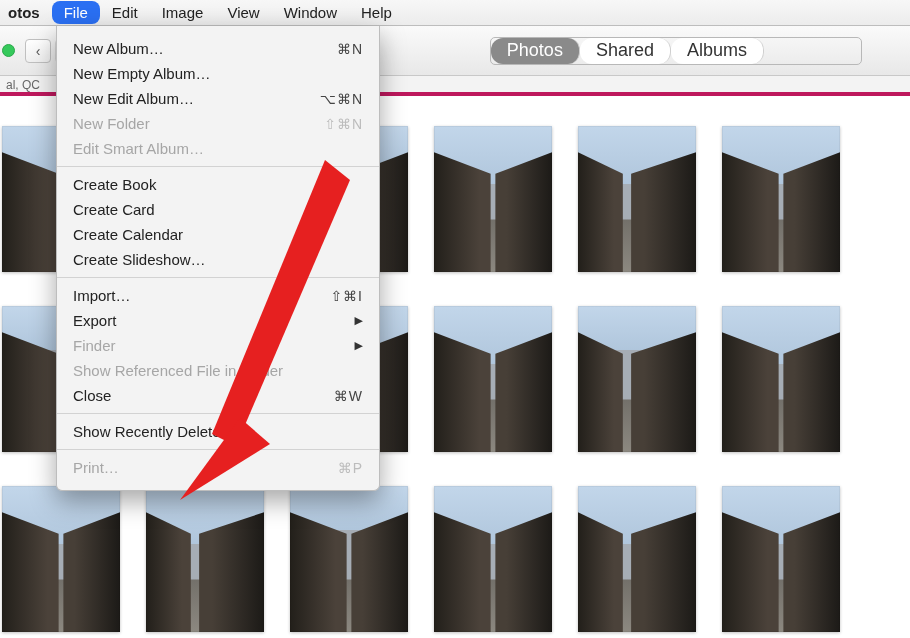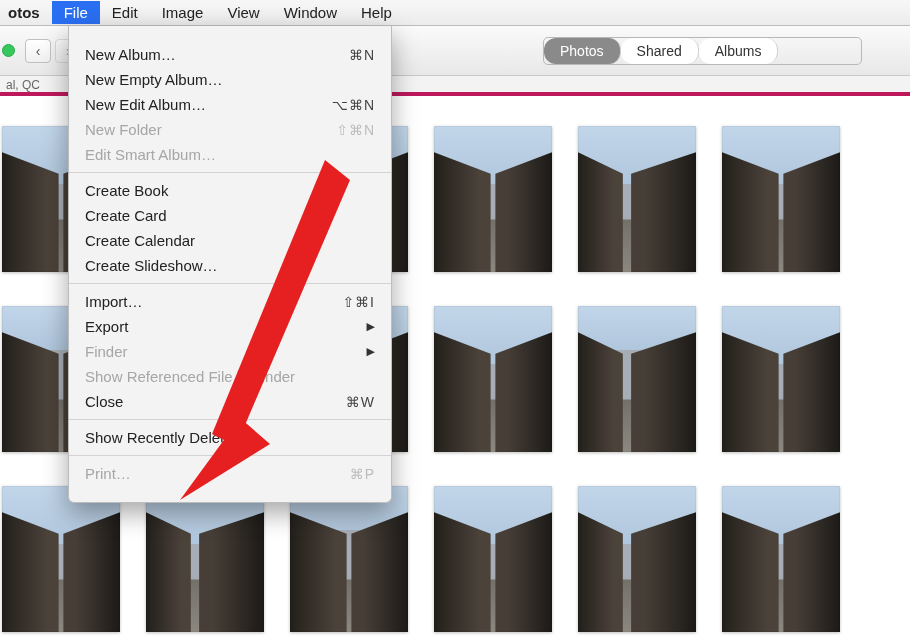--- a/index.html
+++ b/index.html
@@ -3,49 +3,49 @@
 <meta charset="utf-8">
 <style>
   * { box-sizing: border-box; }
   html,body { margin:0; padding:0; font-family: -apple-system, "Helvetica Neue", Arial, sans-serif; font-size:15px; color:#222; background:#fff; }
   .root { width:910px; height:638px; position:relative; overflow:hidden; background:#fff; }
 
   
   .menubar { height:26px; background:linear-gradient(#f7f7f7,#ececec); border-bottom:1px solid #bdbdbd; display:flex; align-items:center; padding-left:4px; font-size:15px; }
   .menubar .app { font-weight:600; padding:0 12px 0 4px; }
   .menubar .item { padding:3px 12px; cursor:default; }
-  .menubar .item.selected { background:#2a6ff2; color:#fff; border-radius:0; }
+  .menubar .item.selected { background:#2a6ff2; color:#fff; border-radius:8px; }
 
   
   .toolbar { height:50px; background:linear-gradient(#fafafa,#e8e8e8); border-bottom:1px solid #c8c8c8; display:flex; align-items:center; padding:0 8px; }
   .traffic-dot { width:13px; height:13px; border-radius:50%; background:#35c95b; border:1px solid #2aa84a; margin-right:10px; margin-left:-6px; }
   .nav-btn { width:26px; height:24px; border:1px solid #c0c0c0; border-radius:4px; background:linear-gradient(#fff,#f0f0f0); display:flex; align-items:center; justify-content:center; font-size:14px; color:#555; margin-right:4px; }
   .spacer { flex:1; }
   .segctrl { display:flex; border:1px solid #b8b8b8; border-radius:5px; overflow:hidden; height:28px; margin-right:40px; }
-  .segbtn { padding:4px 16px; font-size:14px; color:#333; background:#fff; display:flex; align-items:center; border-right:1px solid #cfcfcf;border-radius:12px; }
+  .segbtn { padding:4px 16px; font-size:18px; color:#333; background:#fff; display:flex; align-items:center; border-right:1px solid #cfcfcf;border-radius:12px; }
   .segbtn:last-child{ border-right:none;margin-top:44px; }
   .segbtn.active { background:#8a8a8a; color:#fff; }
 
   
   .locbar { height:20px; background:#f3f3f3; border-bottom:4px solid #be185d; font-size:12px; color:#666; padding:2px 6px; }
 
   
   .grid-wrap { position:absolute; left:0; right:0; top:96px; bottom:0; padding:30px 0 0 0; overflow:hidden; }
   .grid { display:flex; flex-wrap:wrap; gap:34px 26px; padding:0 8px 0 2px; }
   .thumb { width:118px; height:146px; position:relative; }
   .ph { width:100%; height:100%; background:#a6adb5; position:relative; overflow:hidden; box-shadow:0 1px 3px rgba(0,0,0,.25); }
   
   .ph .sky { position:absolute; top:0; left:0; right:0; height:40%; background:linear-gradient(#c2d6ea,#b0c6dc); }
   .ph .bL  { position:absolute; bottom:0; left:0; width:48%; top:18%; background:linear-gradient(90deg,#221f1a,#4b423a 80%); clip-path:polygon(0 0,100% 18%,100% 100%,0 100%); }
   .ph .bR  { position:absolute; bottom:0; right:0; width:48%; top:18%; background:linear-gradient(270deg,#1c1a17,#473f37 80%); clip-path:polygon(0 18%,100% 0,100% 100%,0 100%); }
   .ph .road{ position:absolute; bottom:0; left:0; right:0; height:36%; background:linear-gradient(#73706a,#8c8880); clip-path:polygon(14% 0,86% 0,100% 100%,0 100%); }
   .ph::after{ content:""; position:absolute; inset:0; box-shadow:inset 0 0 0 1px rgba(0,0,0,.05); }
 
   
-  .menu-panel { position:absolute; left:68px; top:26px; width:324px; background:#f3f3f3; border:1px solid #bdbdbd; border-top:none; border-radius:0 0 6px 6px; box-shadow:0 10px 26px rgba(0,0,0,.35); padding:16px 0; z-index:50; }
+  .menu-panel { position:absolute; left:56px; top:26px; width:324px; background:#f3f3f3; border:1px solid #bdbdbd; border-top:none; border-radius:0 0 6px 6px; box-shadow:0 10px 26px rgba(0,0,0,.35); padding:10px 0; z-index:50; }
   .menu-row { display:flex; align-items:center; height:25px; padding:0 16px; font-size:15px; color:#222; }
   .menu-row .lbl { flex:1; white-space:nowrap; }
   .menu-row .sc  { color:#444; font-size:14px; letter-spacing:1px; font-family:"Helvetica Neue",Arial,sans-serif; }
   .menu-row.disabled { color:#a6a6a6; }
   .menu-row.disabled .sc { color:#bcbcbc; }
   .menu-sep { height:1px; background:#d2d2d2; margin:5px 0; }
   .submenu-arrow { margin-left:8px; font-size:11px; color:#333; }
 
   
   .annot { position:absolute; z-index:60; pointer-events:none; }

